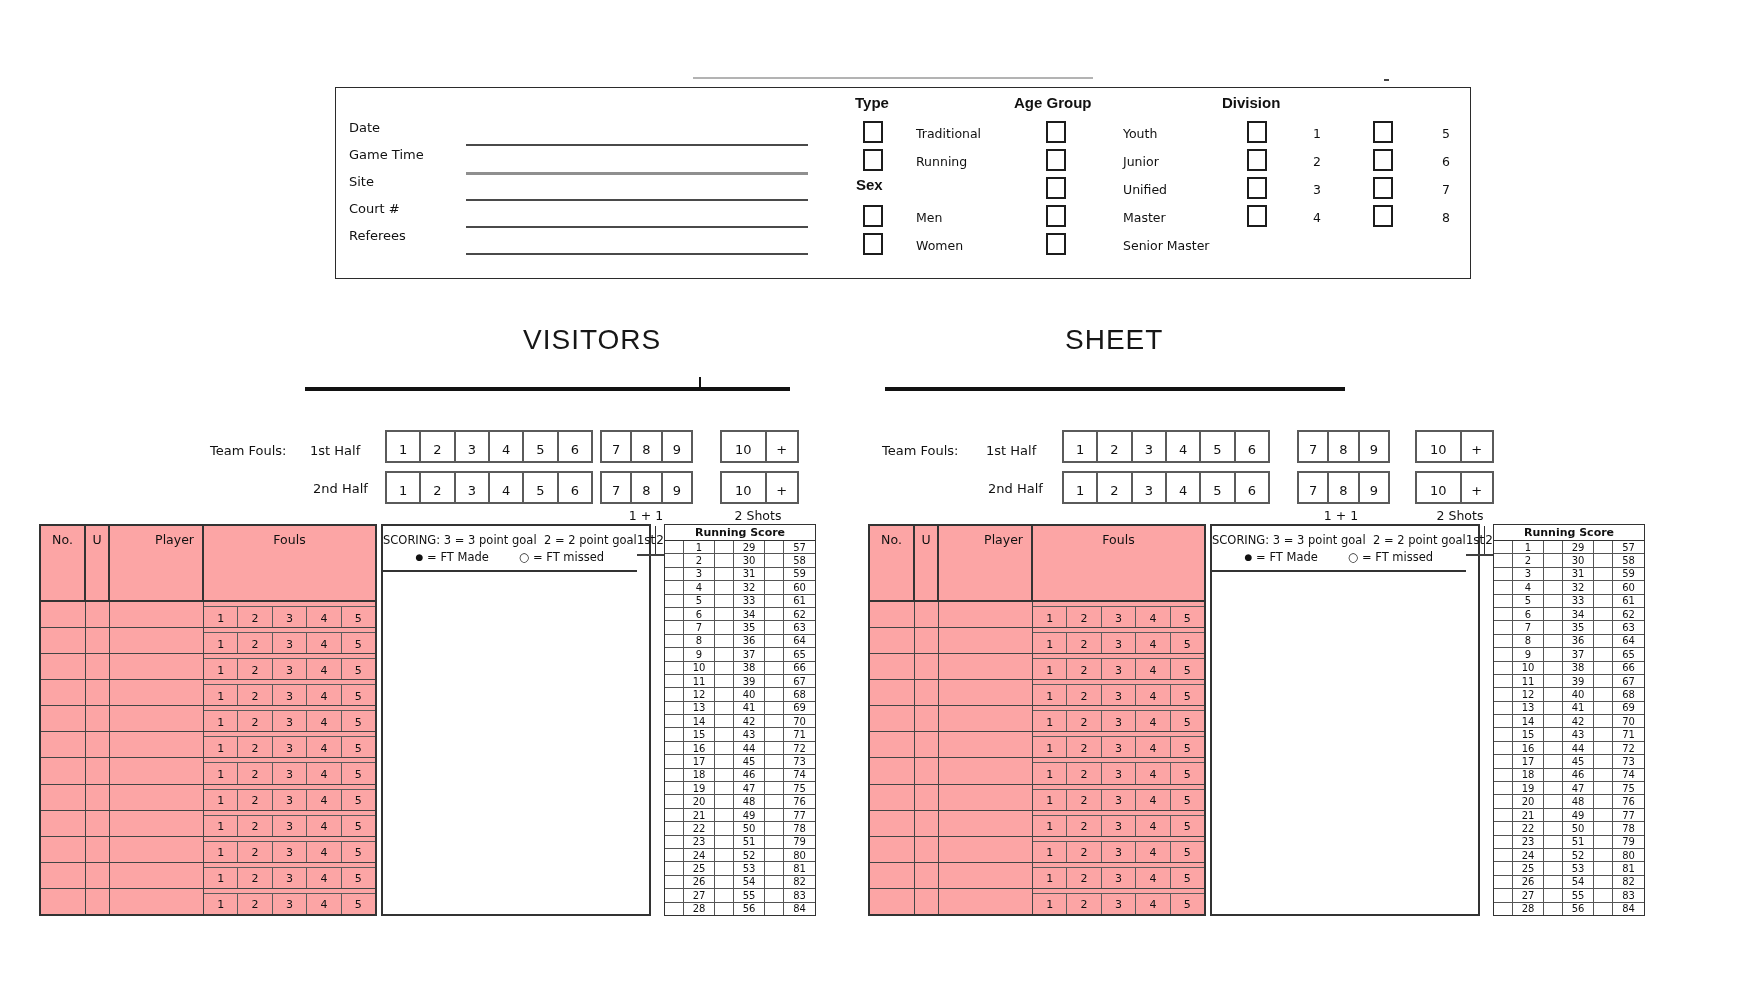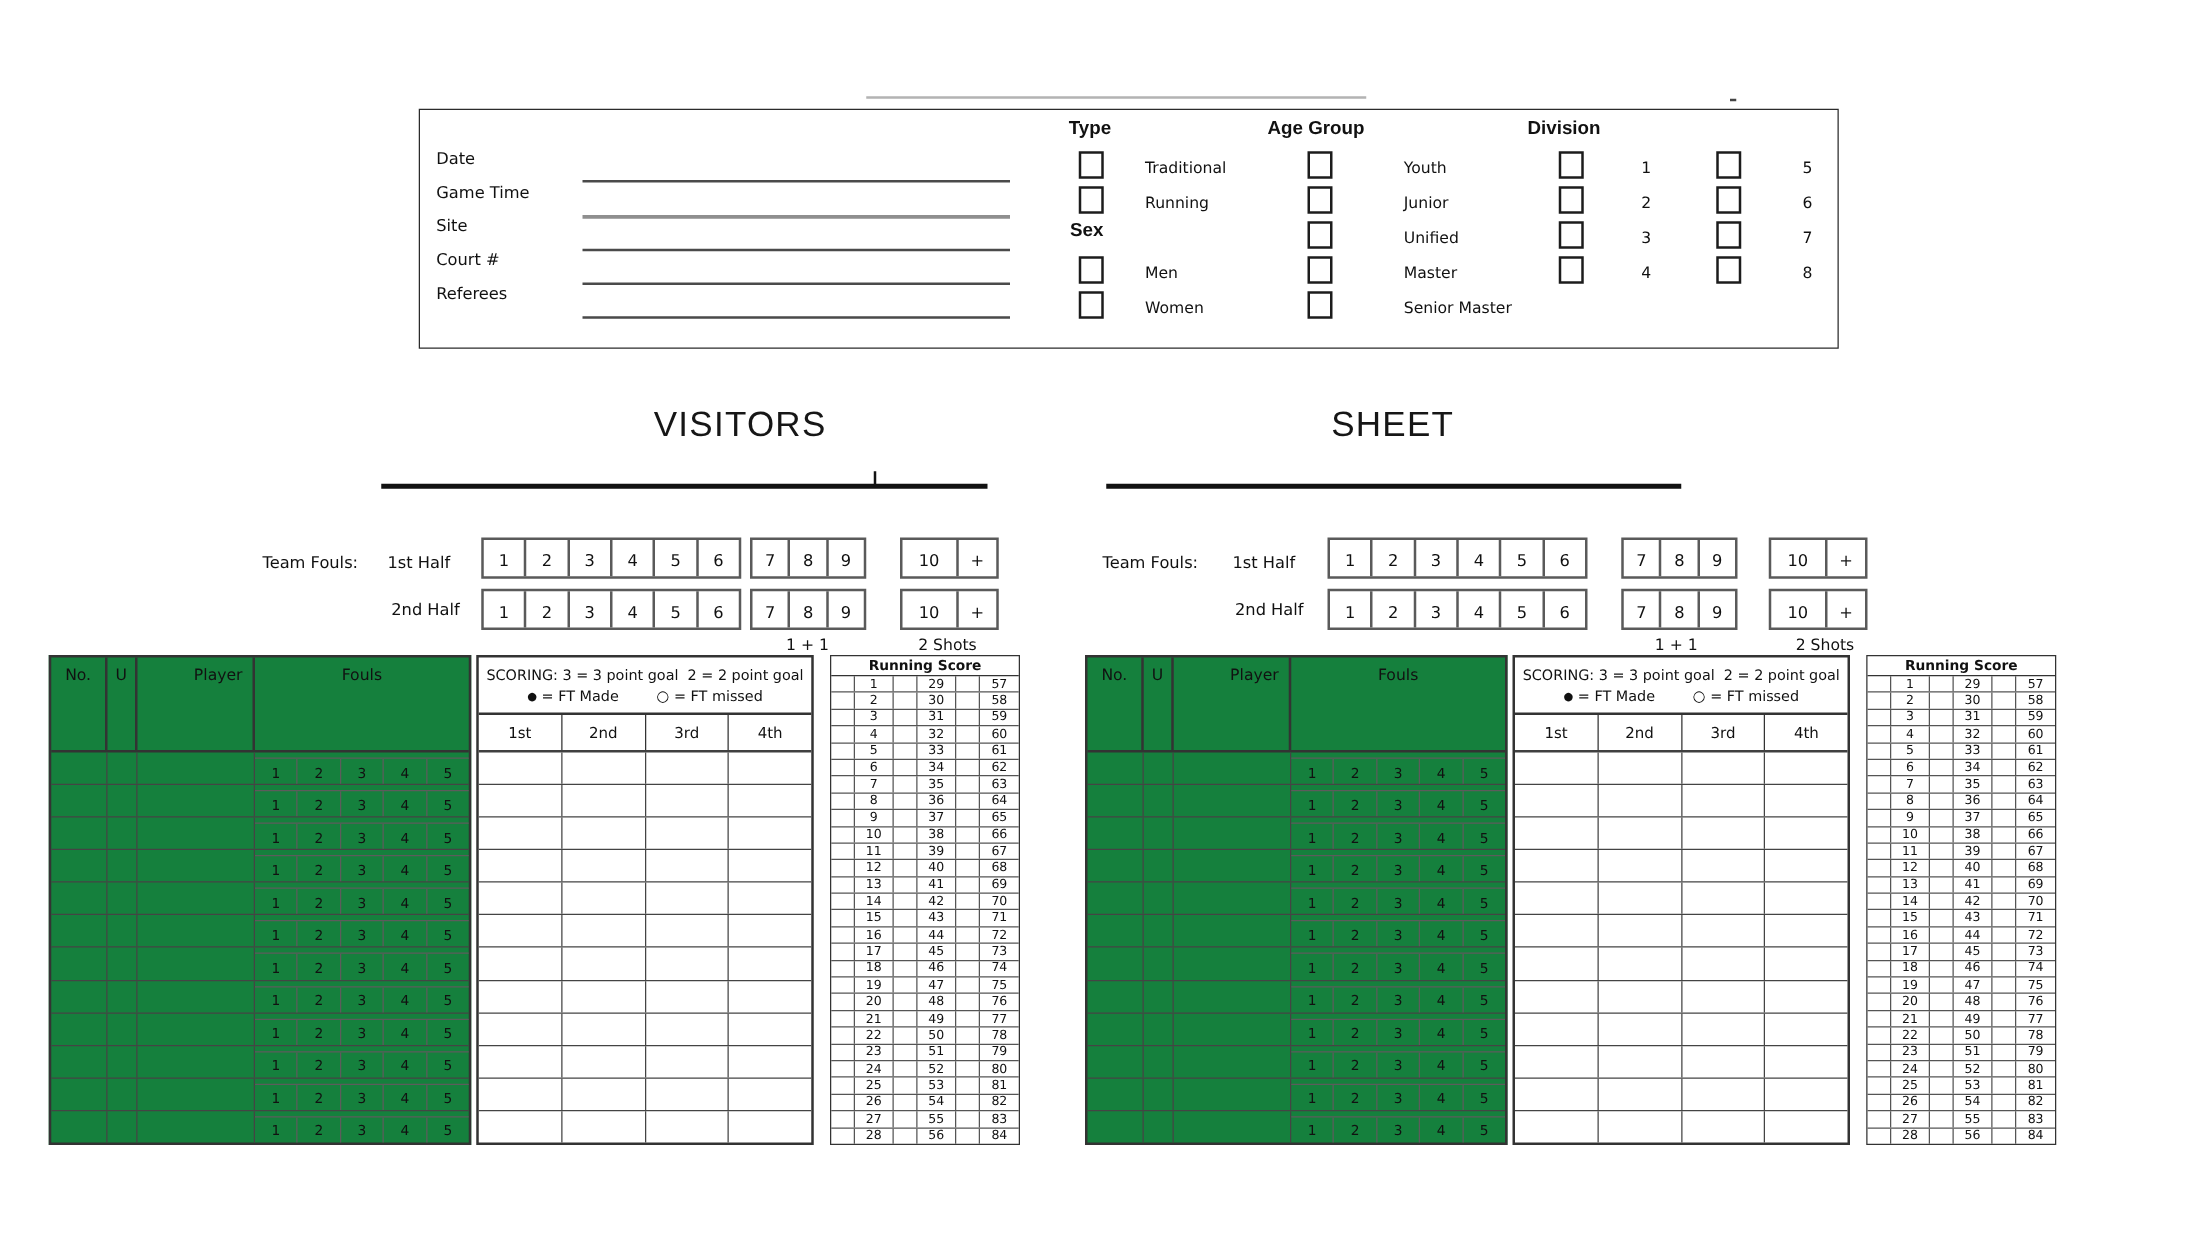--- a/index.html
+++ b/index.html
@@ -60,41 +60,41 @@
              padding-top:6px; font-size:13px; border-left:2px solid #5a5a5a; }
   .tf-cell:first-child { border-left:none; }
   .tf-g3 .tf-cell:first-child { flex:1.4; }
 
   .bonus { position:absolute; top:184px; width:70px; text-align:center; font-size:12.5px; white-space:pre; }
   .visitors .bonus1{left:572px} .visitors .bonus2{left:684px}
   .home .bonus1{left:438px} .home .bonus2{left:557px}
 
   
   .roster { position:absolute; left:0; top:200px; width:338px; height:392px;
-            border:2px solid #333; display:flex; flex-direction:column; background:#15803d; }
+            border:2px solid #333; display:flex; flex-direction:column; background:#fca5a5; }
   .roster-head { height:76px; flex:none; border-bottom:2px solid #333; display:flex; font-size:12.5px; }
   .rh { padding-top:6px; border-right:2px solid #333; }
   .rh-no{width:45px; text-align:center} .rh-u{width:24px; text-align:center}
   .rh-player{width:94px; text-align:right; padding-right:8px}
   .rh-fouls{flex:1; text-align:center; border-right:none}
   .roster-body { flex:1; display:flex; flex-direction:column; }
   .roster-row { flex:1; display:flex; border-top:1.5px solid #444; }
   .roster-row:first-child { border-top:none; }
   .rc { border-right:1.5px solid #444; }
   .rc-no{width:45px} .rc-u{width:24px} .rc-player{width:94px}
   .rc-fouls{flex:1; border-right:none; position:relative; }
   .foul-strip { position:absolute; left:0; right:0; top:4px; bottom:0;
                 display:flex; border-top:1px solid #5c5c5c; }
   .foul-box { flex:1; border-right:1px solid #5c5c5c; display:flex; align-items:center;
               justify-content:center; font-size:11px; padding-top:2px; }
   .foul-box:last-child { border-right:none; }
 
   
   .scoring { position:absolute; left:342px; top:200px; width:270px; height:392px;
-             border:2px solid #333; display:flex; flex-direction:column; background:#fff; }
+             border:2px solid #333; display:flex; background:#fff; }
   .scoring-rules { height:46px; flex:none; border-bottom:2px solid #333; text-align:center;
                    font-size:11.5px; padding-top:7px; }
   .rules-l1 { white-space:pre; }
   .rules-l2 { margin-top:3px; white-space:pre; }
   .ft-made-icon { font-size:9px; vertical-align:1px; }
   .ft-missed-icon { font-size:12px; }
   .rules-gap { display:inline-block; width:30px; }
   .quarter-head { height:30px; flex:none; border-bottom:2px solid #404040; display:flex; font-size:12px; }
   .q-cell { flex:1; border-right:1.5px solid #333; display:flex; align-items:center; justify-content:center; }
   .q-cell:last-child { border-right:none; }

